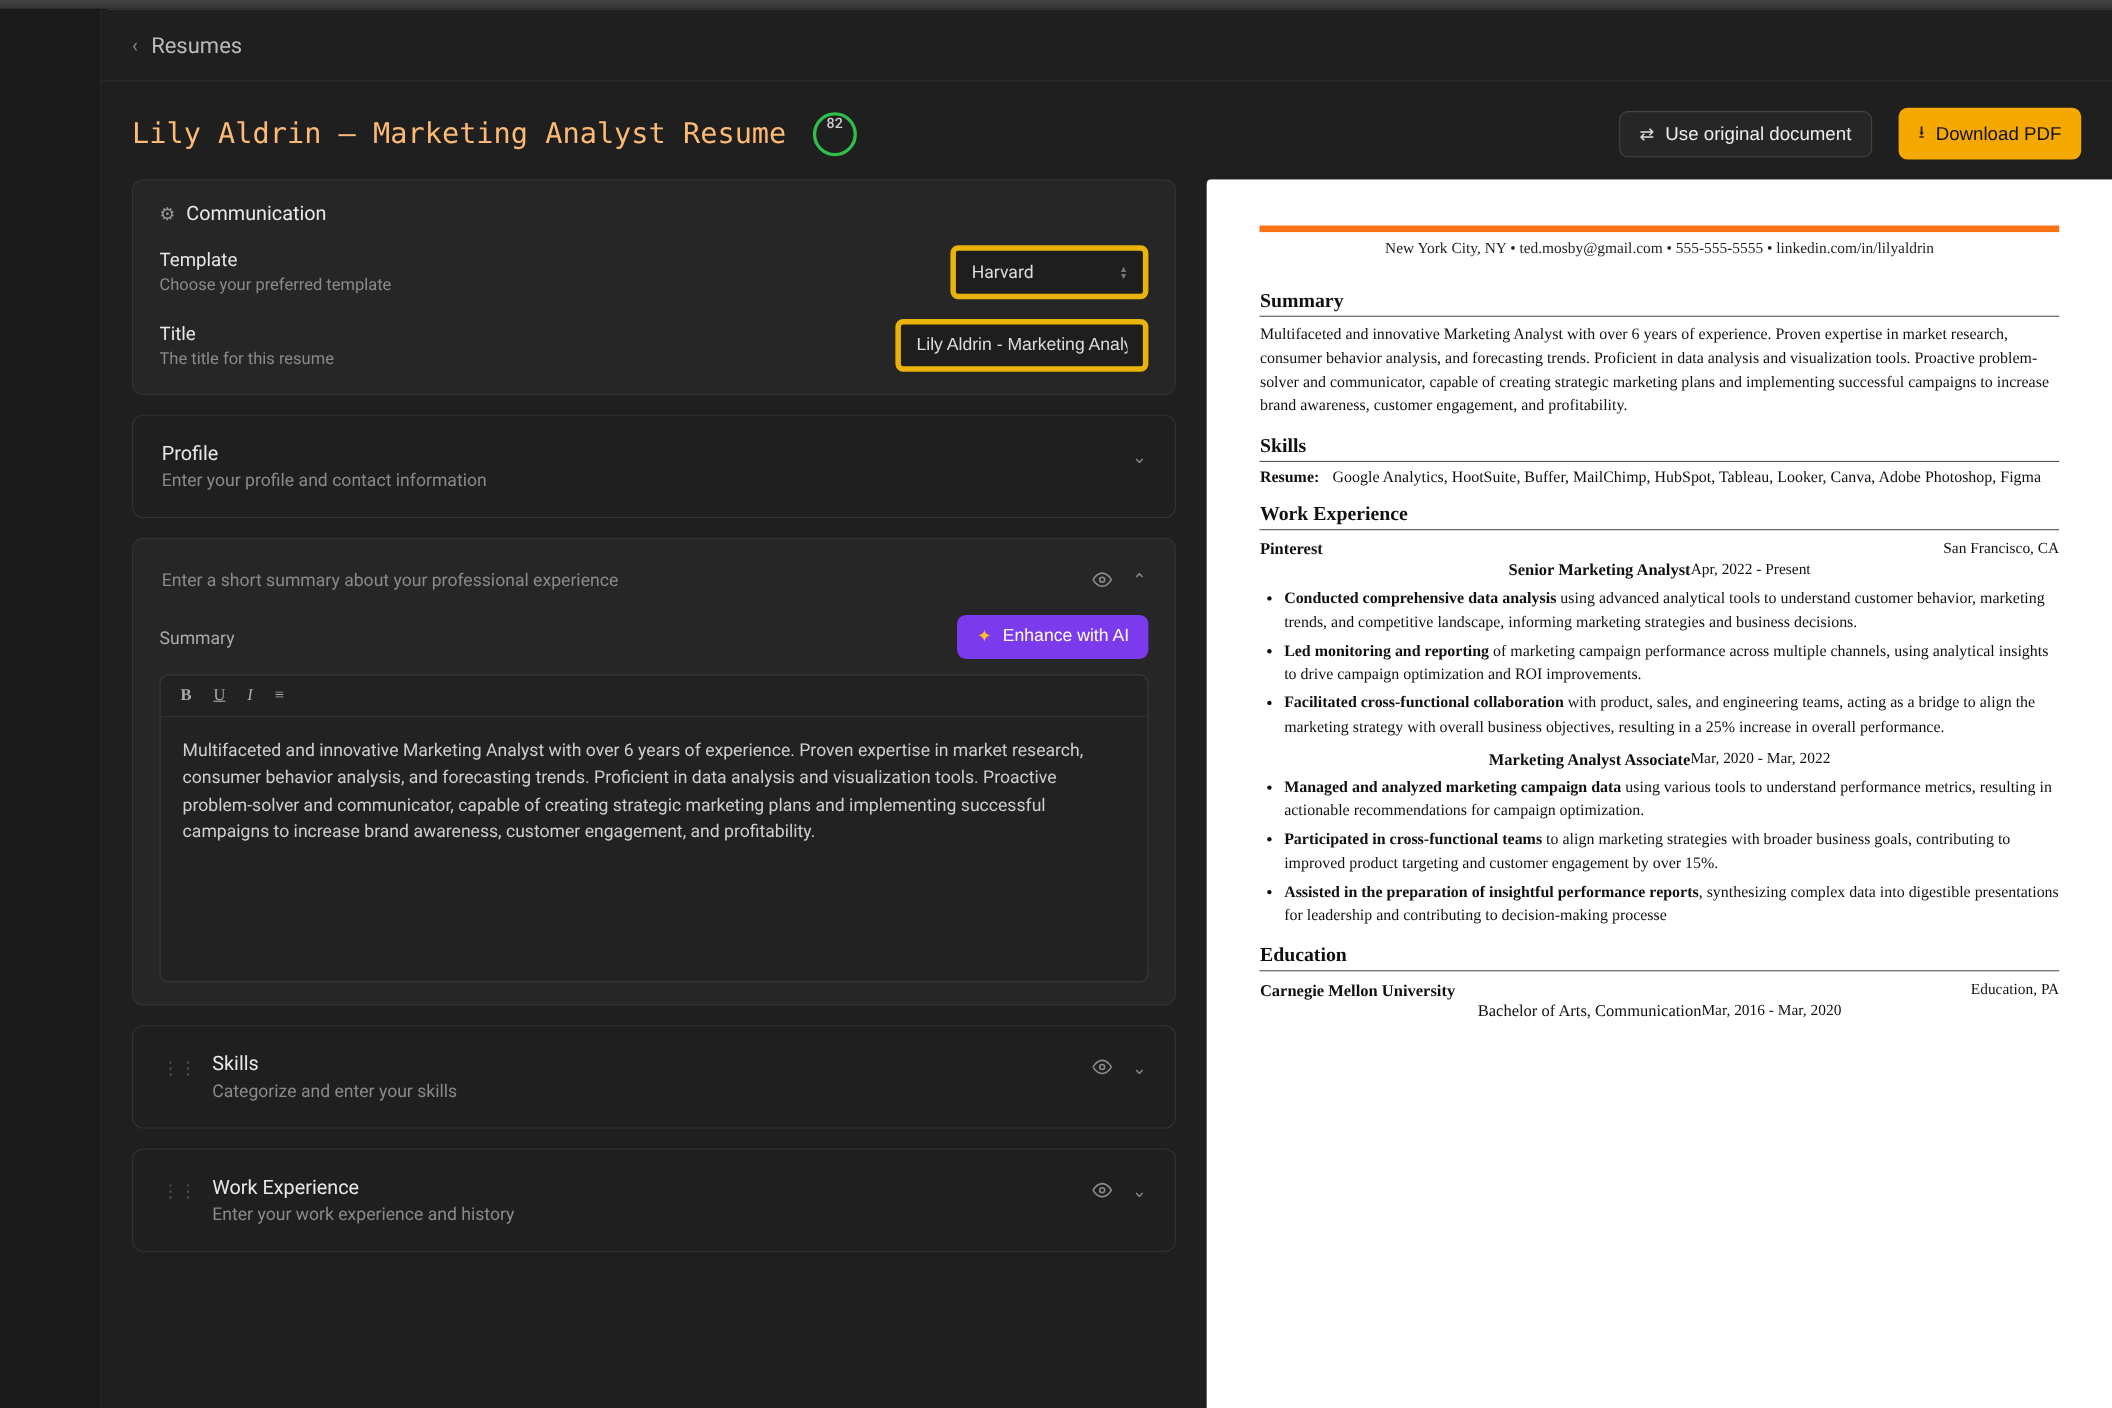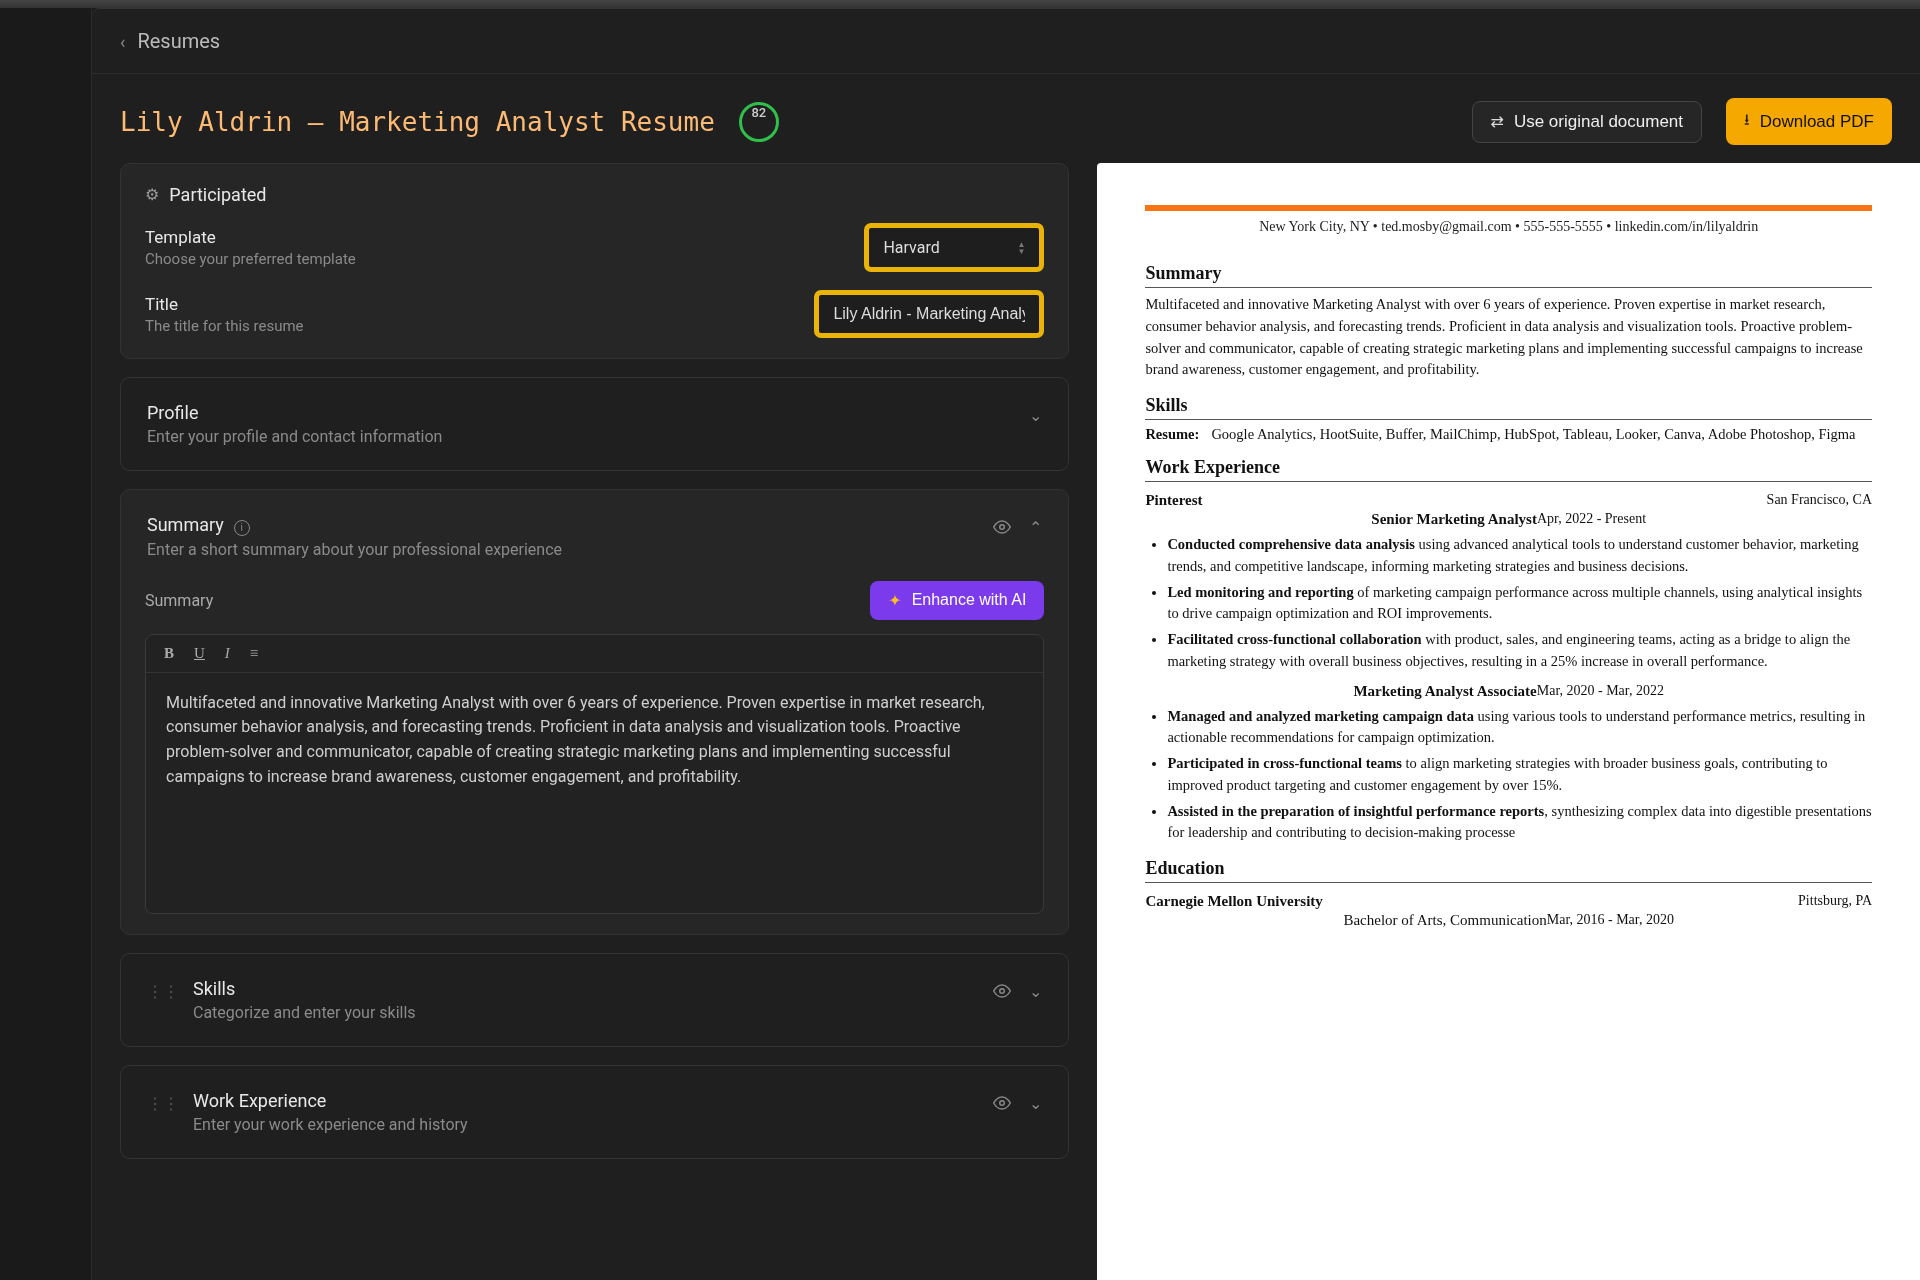--- a/index.html
+++ b/index.html
@@ -160,21 +160,21 @@
         <span>Download PDF</span>
       </button>
     </div>
 
     <div class="content-split">
       <div class="editor-col">
 
         <div class="panel">
           <div class="panel-head">
             <span class="ic">⚙</span>
-            <span class="panel-title">Participated</span>
+            <span class="panel-title">Communication</span>
           </div>
           <div class="cfg-row">
             <div class="cfg-label-block">
               <div class="cfg-label">Template</div>
               <div class="cfg-desc">Choose your preferred template</div>
             </div>
             <div class="select-box">
               <span>Harvard</span>
               <span class="updn">
                   <span>▲</span>
@@ -199,24 +199,20 @@
             </div>
             <div class="ctrls">
               <span>⌄</span>
             </div>
           </div>
         </div>
 
         <div class="panel">
           <div class="collapsed-row">
             <div class="txt">
-              <div>
-                <span class="panel-title">Summary</span>
-                <span class="info-ic">i</span>
-              </div>
               <div class="panel-sub">Enter a short summary about your professional experience</div>
             </div>
             <div class="ctrls">
               <svg class="eye-icon" viewBox="0 0 24 24" fill="none" stroke="#888" stroke-width="2">
                   <path d="M1 12s4-8 11-8 11 8 11 8-4 8-11 8-11-8-11-8z"></path>
                   <circle cx="12" cy="12" r="3"></circle>
                 </svg>
               <span>⌃</span>
             </div>
           </div>
@@ -310,21 +306,21 @@
         </div>
         <ul class="bullets">
           <li><b>Managed and analyzed marketing campaign data</b><span> using various tools to understand performance metrics, resulting in actionable recommendations for campaign optimization.</span></li>
           <li><b>Participated in cross-functional teams</b><span> to align marketing strategies with broader business goals, contributing to improved product targeting and customer engagement by over 15%.</span></li>
           <li><b>Assisted in the preparation of insightful performance reports</b><span>, synthesizing complex data into digestible presentations for leadership and contributing to decision-making processe</span></li>
         </ul>
 
         <div class="sec-h">Education</div>
         <div class="job-row">
           <span class="l">Carnegie Mellon University</span>
-          <span class="r">Pittsburg, PA</span>
+          <span class="r">Education, PA</span>
         </div>
         <div class="job-role" style="font-weight:400">
           <span>Bachelor of Arts, Communication</span>
           <span class="r">Mar, 2016 - Mar, 2020</span>
         </div>
       </div>
     </div>
 
   </div>
 </div>

